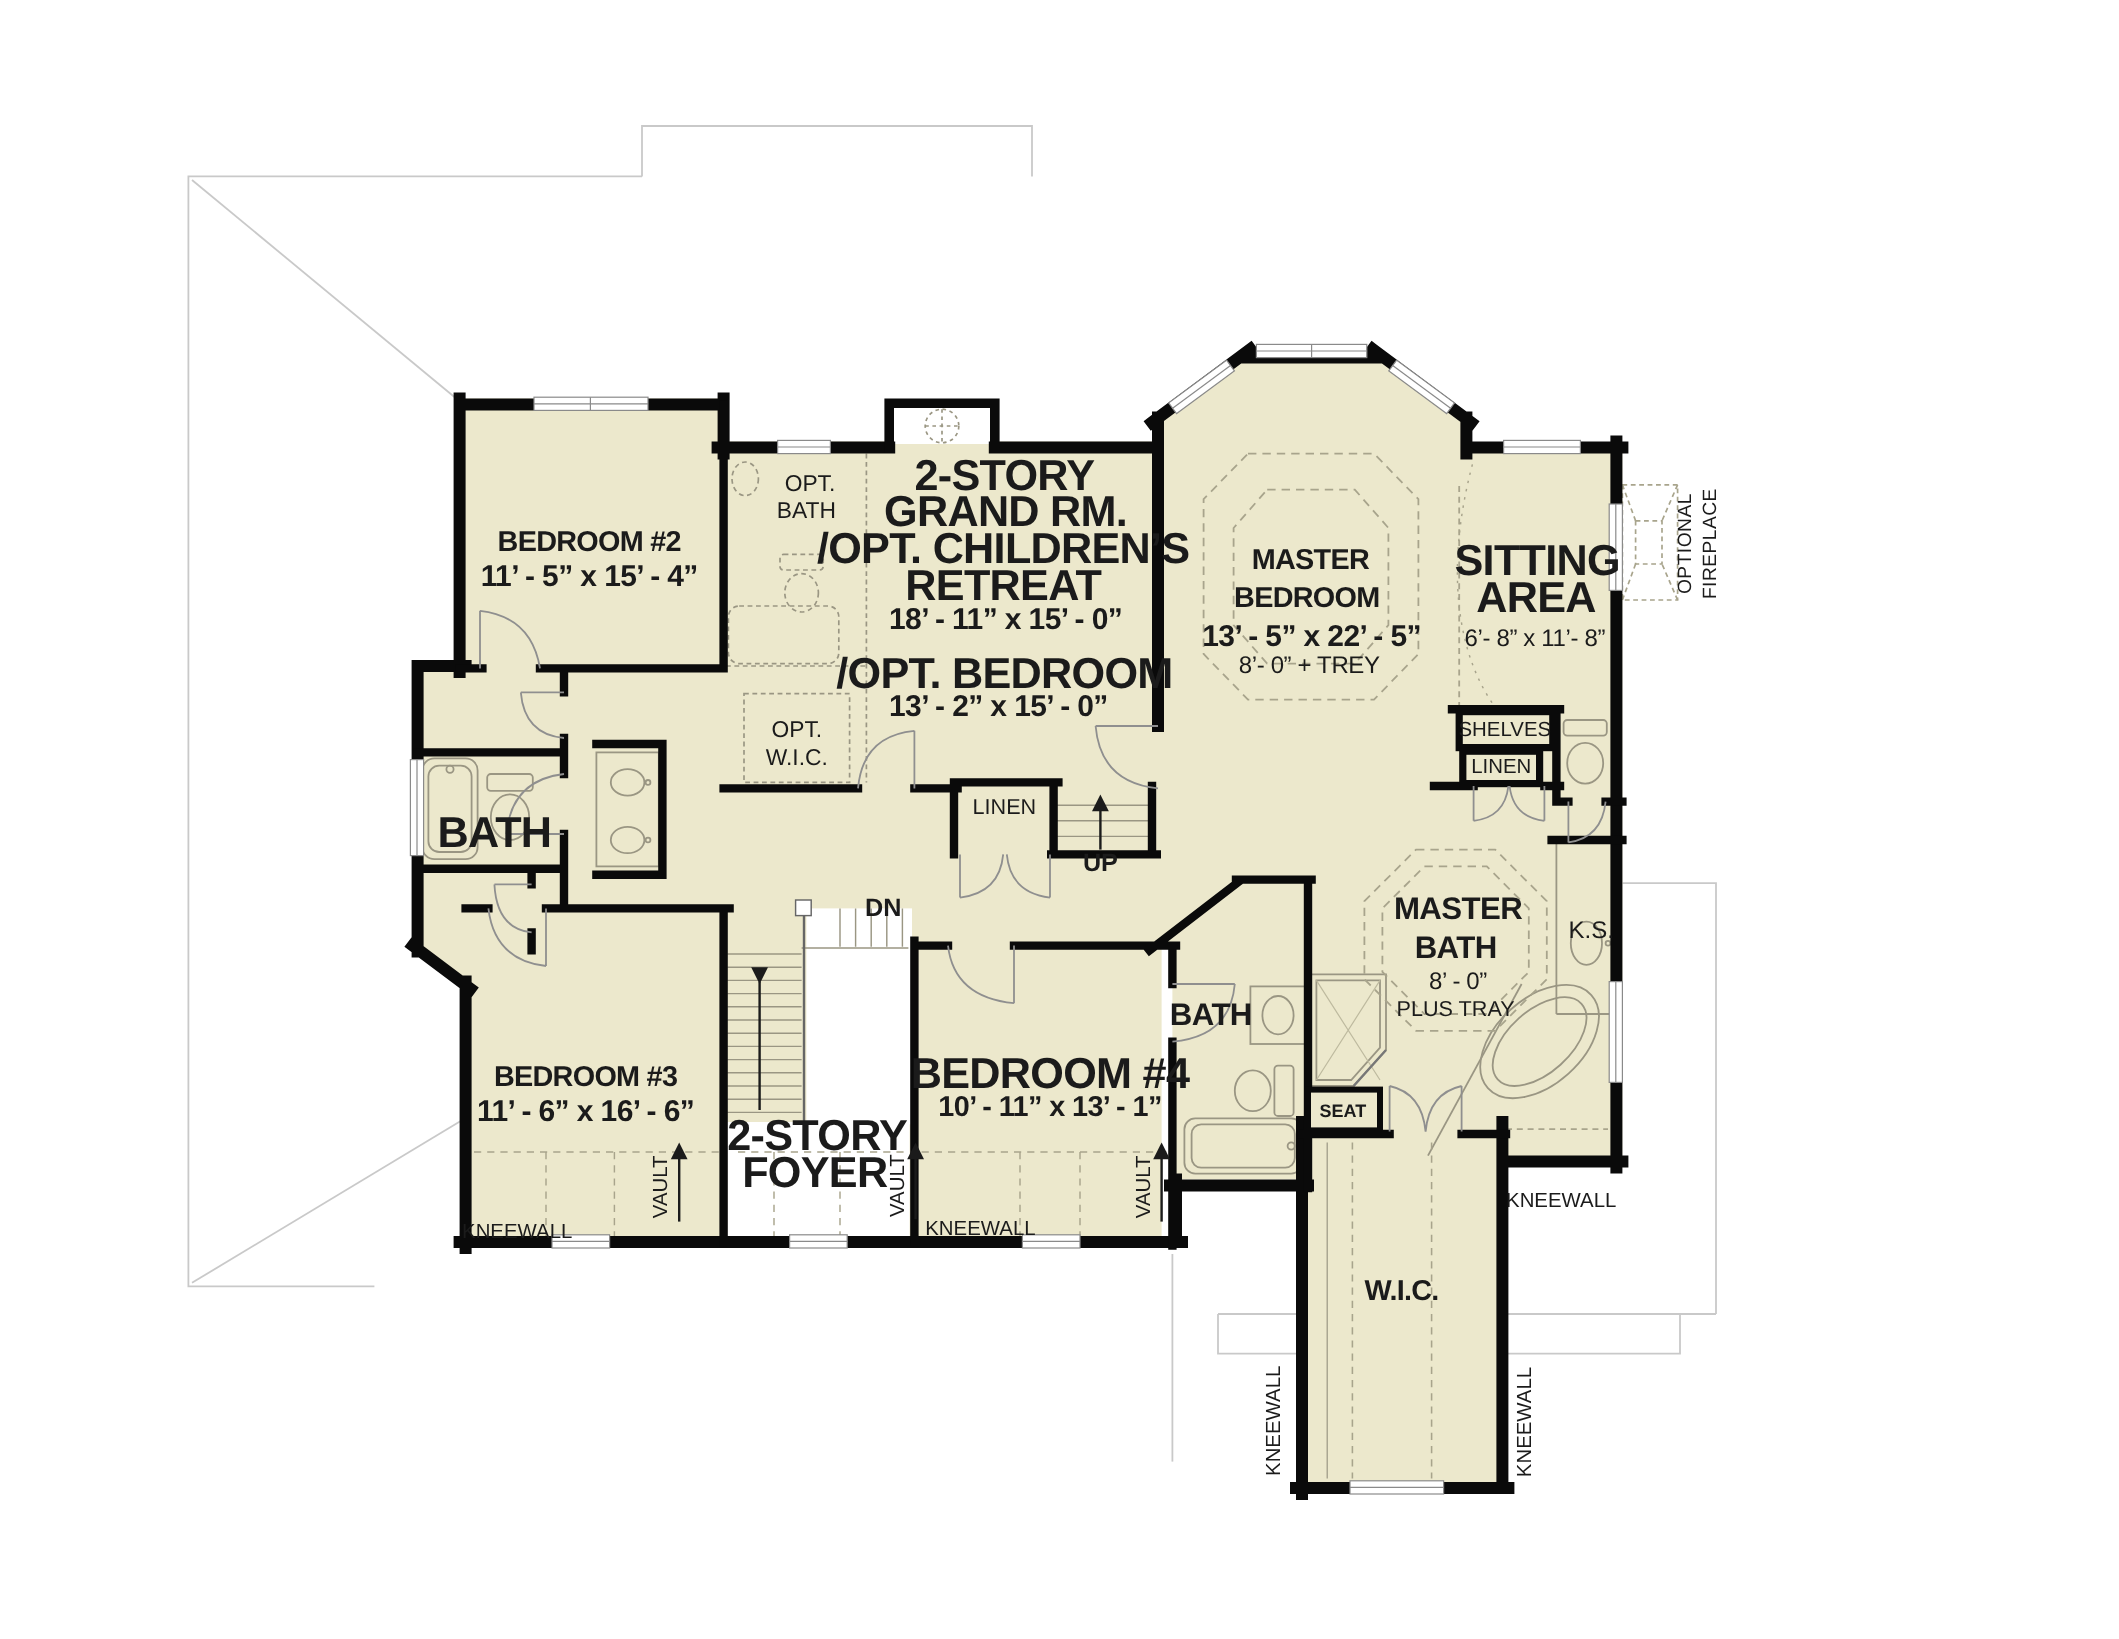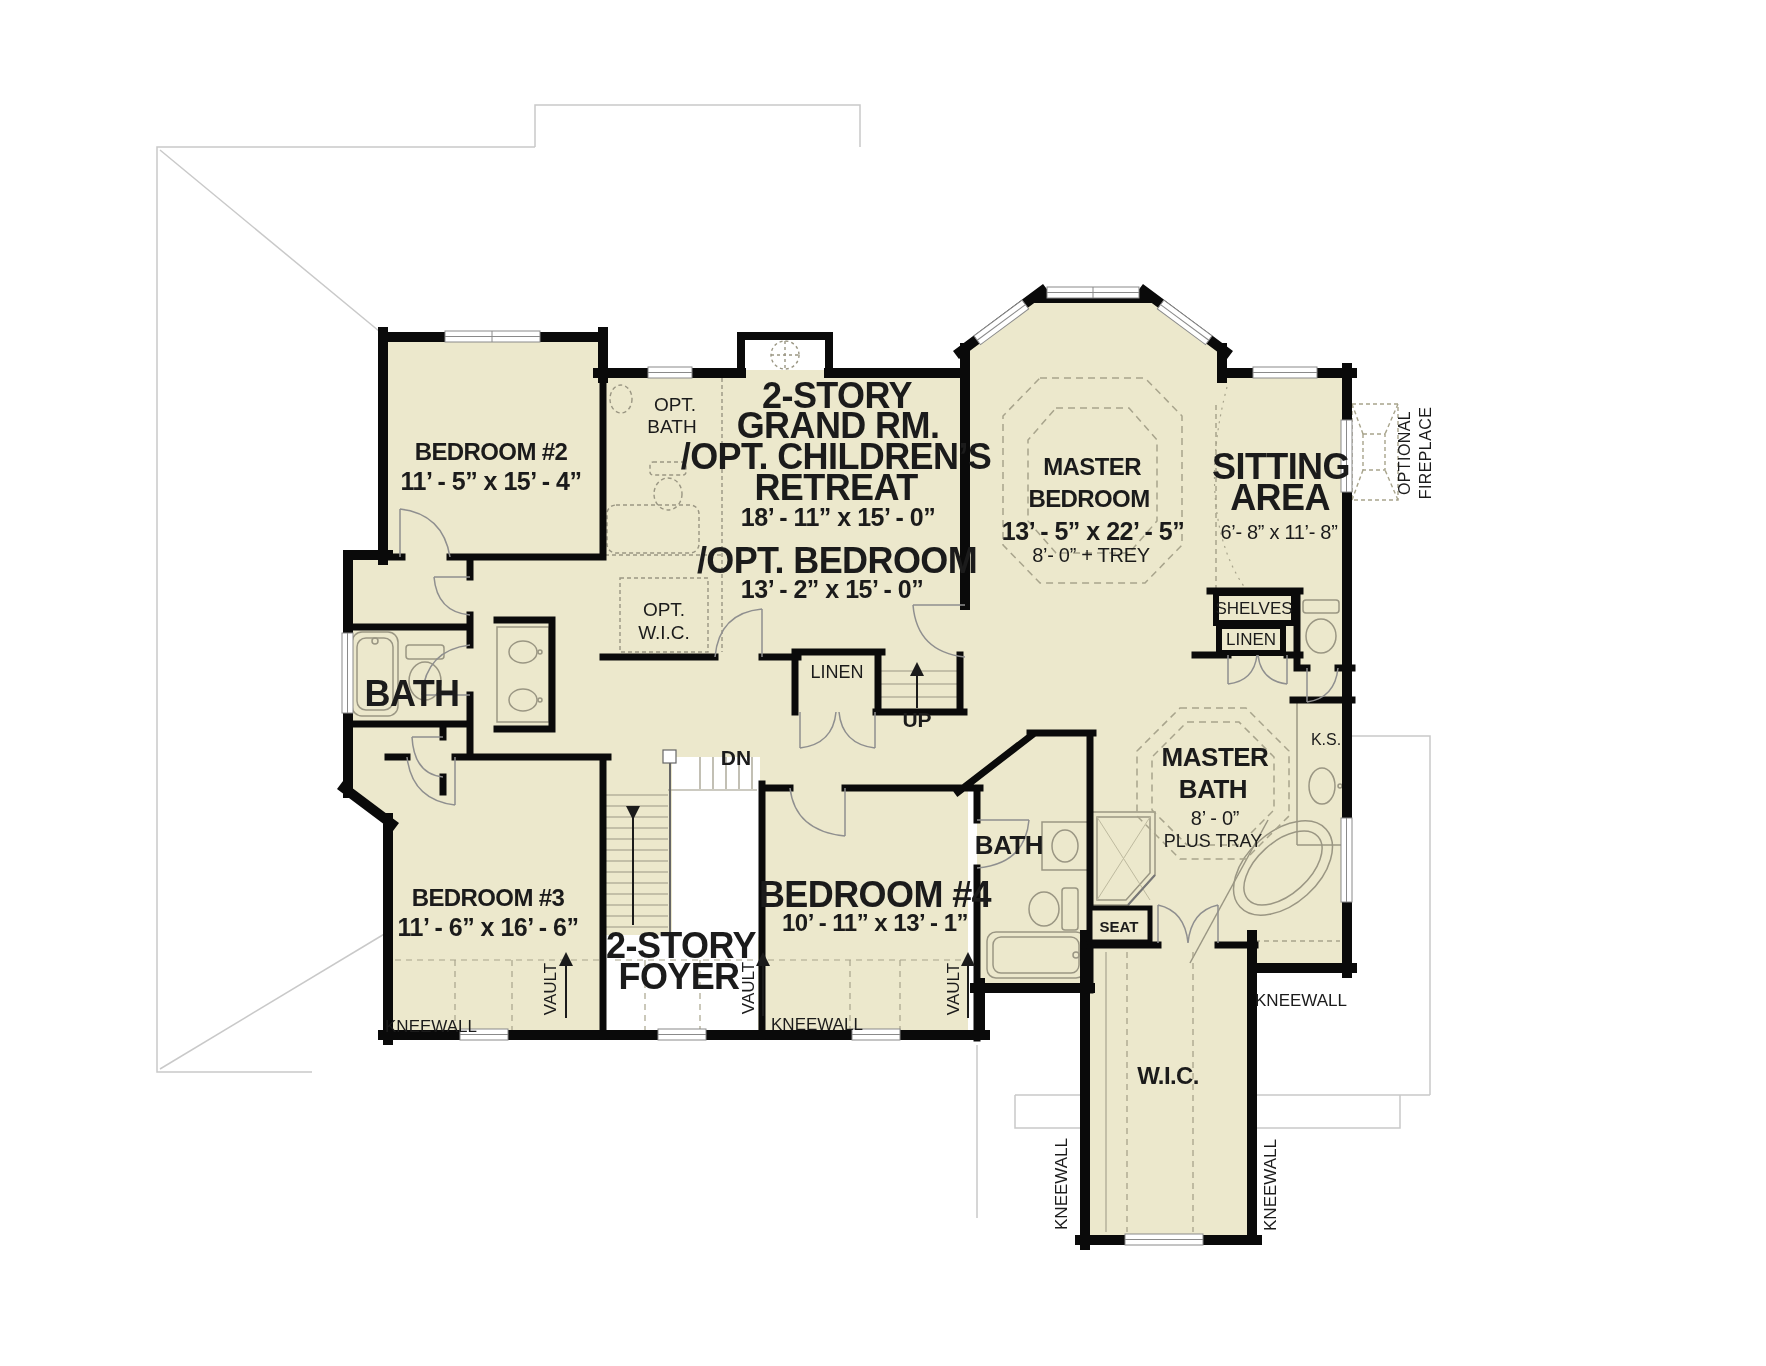--- a/index.html
+++ b/index.html
@@ -11,21 +11,21 @@
   .rot{transform:translate(-50%,-50%) rotate(-90deg);}
   .b30{font-size:24px;font-weight:700;letter-spacing:-0.6px;}
   .b28{font-size:36px;font-weight:700;letter-spacing:-0.6px;text-align:right;}
   .b26{font-size:26px;font-weight:700;letter-spacing:-0.5px;}
   .d26{font-size:25px;font-weight:600;letter-spacing:-0.5px;}
   .d24{font-size:24px;font-weight:600;letter-spacing:-0.5px;}
   .d20{font-size:20px;font-weight:400;letter-spacing:-0.3px;}
   .s19{font-size:19px;font-weight:400;}
   .s18{font-size:18px;font-weight:400;}
   .s17{font-size:17px;font-weight:400;}
-  .s16{font-size:16px;font-weight:400;}
+  .s16{font-size:20px;font-weight:400;margin-top:36px;}
   .s15{font-size:15px;font-weight:700;}
   .u21{font-size:21px;font-weight:600;}
   .fp{font-size:16px;font-weight:400;line-height:1.3;letter-spacing:0.4px;}
   .fp span{display:block;}
 </style>
 </head>
 <body>
 
 <div class="plan">
 

